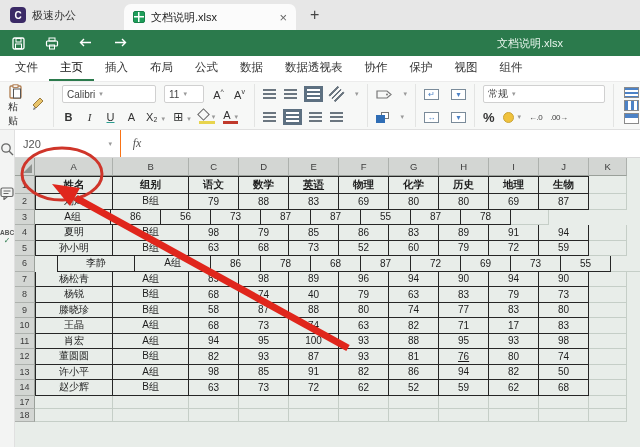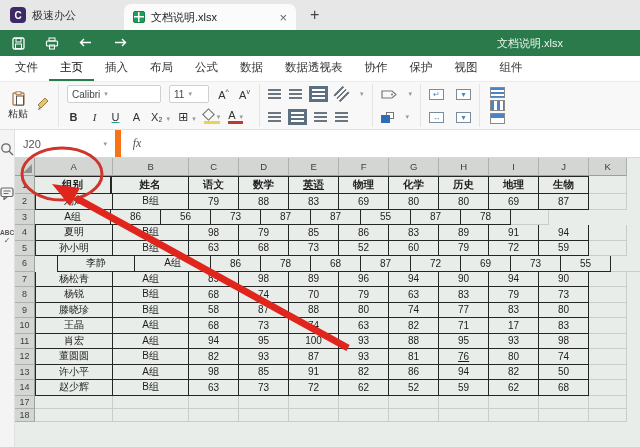--- a/index.html
+++ b/index.html
@@ -54,21 +54,21 @@
   .tagsvg, .mergebox { display:flex; align-items:center; }
   .mergebox span { width:15px; height:11px; border:1px solid #7a8b9a; font-size:8px; color:#4c82c6; display:flex; align-items:center; justify-content:center; background:#fff; }
   .rightcol { display:flex; flex-direction:column; justify-content:center; gap:2px; padding:0 6px 0 10px; }
   .rightcol .it { display:flex; align-items:center; }
 
   
   .workarea { display:flex; height:317px; }
   .side-rail { width:28px; background:#f3f4f3; border-right:1px solid #e0e0e0; display:flex; flex-direction:column; align-items:center; padding-top:12px; gap:26px; }
   .sheet-col { flex:1; display:flex; flex-direction:column; }
   .formula-bar { height:28px; background:#fff; border-bottom:1px solid #d8d8d8; display:flex; align-items:stretch; font-size:11px; }
-  .name-box { width:106px; border-right:6px solid #f97316; display:flex; align-items:center; padding:0 8px; color:#555;justify-content:space-between; }
+  .name-box { width:106px; border-right:1px solid #f97316; display:flex; align-items:center; padding:0 8px; color:#555;justify-content:space-between; }
   .fxbox { width:32px; display:flex; align-items:center; justify-content:center; font-style:italic; font-family:"Liberation Serif",serif; color:#555; font-size:12px; }
   .formula-input { flex:1; }
   .spell { display:flex; flex-direction:column; align-items:center; line-height:1; color:#555; }
   .spell b { font-size:6.5px; letter-spacing:0; } .spell s { text-decoration:none; color:#2b7a4c; font-size:8px; }
 
   
   .grid { position:relative; flex:1; background:#e8ede9; overflow:hidden; color:#1d1d1d; }
   .grow { display:flex; }
   .gcell { display:flex; align-items:center; justify-content:center; overflow:hidden; flex:0 0 auto; }
   .chead { background:#d3d6d3; border-right:1px solid #adb1ad; border-bottom:1px solid #9aa09a; color:#3c3c3c; font-size:9.5px; }
@@ -222,20 +222,37 @@
       <div class="r2 mergebox">
           <span>↵</span>
           <span class="caret">▾</span>
         </div>
       <div class="r2 mergebox">
           <span>↔</span>
           <span class="caret">▾</span>
         </div>
     </div>
 
+    <div class="rgroup">
+      <div class="r2">
+        <div class="rselect" style="width:122px;">
+          <span>常规</span>
+            <span class="caret">▾</span>
+        </div>
+      </div>
+      <div class="r2">
+        <span class="pcticon">%</span>
+        <span style="display:flex;align-items:center;">
+            <span class="coin"></span>
+            <span class="caret">▾</span>
+          </span>
+        <span class="mini">←.0</span>
+        <span class="mini">.00→</span>
+      </div>
+    </div>
 
     <div class="rightcol">
       <div class="it">
           <span class="sqico"></span>
         </div>
       <div class="it">
           <span class="sqico" style="background:repeating-linear-gradient(90deg,#4c82c6 0 3px,#fff 3px 6px);"></span>
         </div>
       <div class="it">
           <span class="sqico" style="background:linear-gradient(#4c82c6 0 4px,#fff 4px);"></span>
@@ -284,22 +301,22 @@
             <div class="gcell chead" style="width: 50px; height: 18px;">E</div>
             <div class="gcell chead" style="width: 50px; height: 18px;">F</div>
             <div class="gcell chead" style="width: 50px; height: 18px;">G</div>
             <div class="gcell chead" style="width: 50px; height: 18px;">H</div>
             <div class="gcell chead" style="width: 50px; height: 18px;">I</div>
             <div class="gcell chead" style="width: 50px; height: 18px;">J</div>
             <div class="gcell chead" style="width: 38px; height: 18px;">K</div>
           </div>
           <div class="grow">
             <div class="gcell rnum" style="width: 20px; height: 18px;">1</div>
+            <div class="gcell tb th" style="width: 78px; height: 18px; border-left: 1px solid rgb(38, 38, 38); border-top: 1px solid rgb(38, 38, 38);">姓名</div>
             <div class="gcell tb th" style="width: 76px; height: 18px; border-top: 1px solid rgb(38, 38, 38);">组别</div>
-            <div class="gcell tb th" style="width: 78px; height: 18px; border-left: 1px solid rgb(38, 38, 38); border-top: 1px solid rgb(38, 38, 38);">姓名</div>
             <div class="gcell tb th" style="width: 50px; height: 18px; border-top: 1px solid rgb(38, 38, 38);">语文</div>
             <div class="gcell tb th" style="width: 50px; height: 18px; border-top: 1px solid rgb(38, 38, 38);">数学</div>
             <div class="gcell tb th" style="width: 50px; height: 18px; border-top: 1px solid rgb(38, 38, 38); text-decoration: underline;">英语</div>
             <div class="gcell tb th" style="width: 50px; height: 18px; border-top: 1px solid rgb(38, 38, 38);">物理</div>
             <div class="gcell tb th" style="width: 50px; height: 18px; border-top: 1px solid rgb(38, 38, 38);">化学</div>
             <div class="gcell tb th" style="width: 50px; height: 18px; border-top: 1px solid rgb(38, 38, 38);">历史</div>
             <div class="gcell tb th" style="width: 50px; height: 18px; border-top: 1px solid rgb(38, 38, 38);">地理</div>
             <div class="gcell tb th" style="width: 50px; height: 18px; border-top: 1px solid rgb(38, 38, 38);">生物</div>
             <div class="gcell lite" style="width: 38px; height: 18px;"></div>
           </div>
@@ -385,21 +402,21 @@
             <div class="gcell tb" style="width: 50px; height: 15.5px;">94</div>
             <div class="gcell tb" style="width: 50px; height: 15.5px;">90</div>
             <div class="gcell lite" style="width: 38px; height: 15.5px;"></div>
           </div>
           <div class="grow">
             <div class="gcell rnum" style="width: 20px; height: 15.5px;">8</div>
             <div class="gcell tb" style="width: 78px; height: 15.5px; border-left: 1px solid rgb(38, 38, 38);">杨锐</div>
             <div class="gcell tb" style="width: 76px; height: 15.5px;">B组</div>
             <div class="gcell tb" style="width: 50px; height: 15.5px;">68</div>
             <div class="gcell tb" style="width: 50px; height: 15.5px;">74</div>
-            <div class="gcell tb" style="width: 50px; height: 15.5px;">70</div>
+            <div class="gcell tb" style="width: 50px; height: 15.5px;">40</div>
             <div class="gcell tb" style="width: 50px; height: 15.5px;">79</div>
             <div class="gcell tb" style="width: 50px; height: 15.5px;">63</div>
             <div class="gcell tb" style="width: 50px; height: 15.5px;">83</div>
             <div class="gcell tb" style="width: 50px; height: 15.5px;">79</div>
             <div class="gcell tb" style="width: 50px; height: 15.5px;">73</div>
             <div class="gcell lite" style="width: 38px; height: 15.5px;"></div>
           </div>
           <div class="grow">
             <div class="gcell rnum" style="width: 20px; height: 15.5px;">9</div>
             <div class="gcell tb" style="width: 78px; height: 15.5px; border-left: 1px solid rgb(38, 38, 38);">滕晓珍</div>

